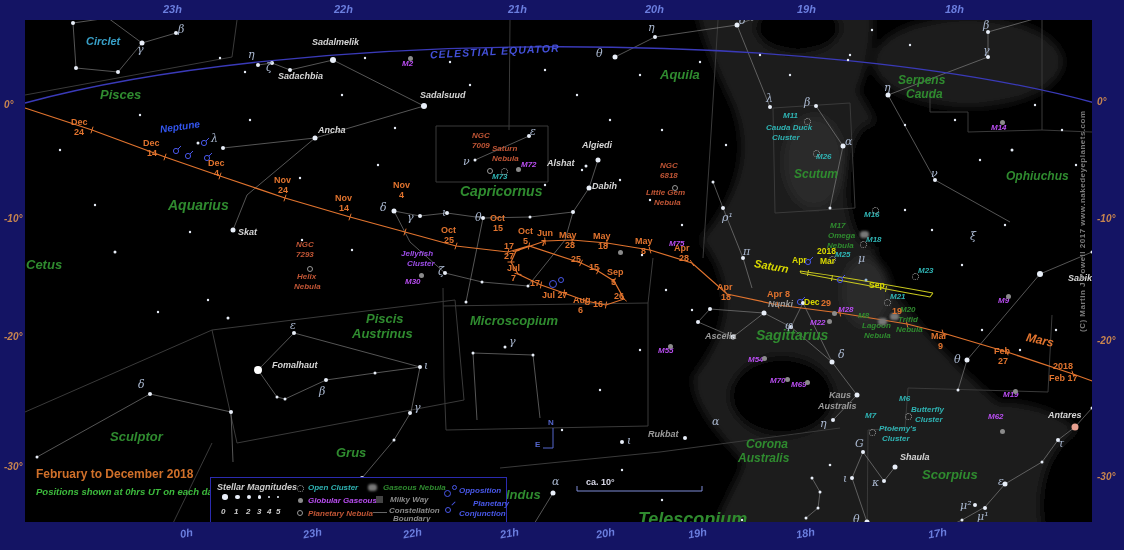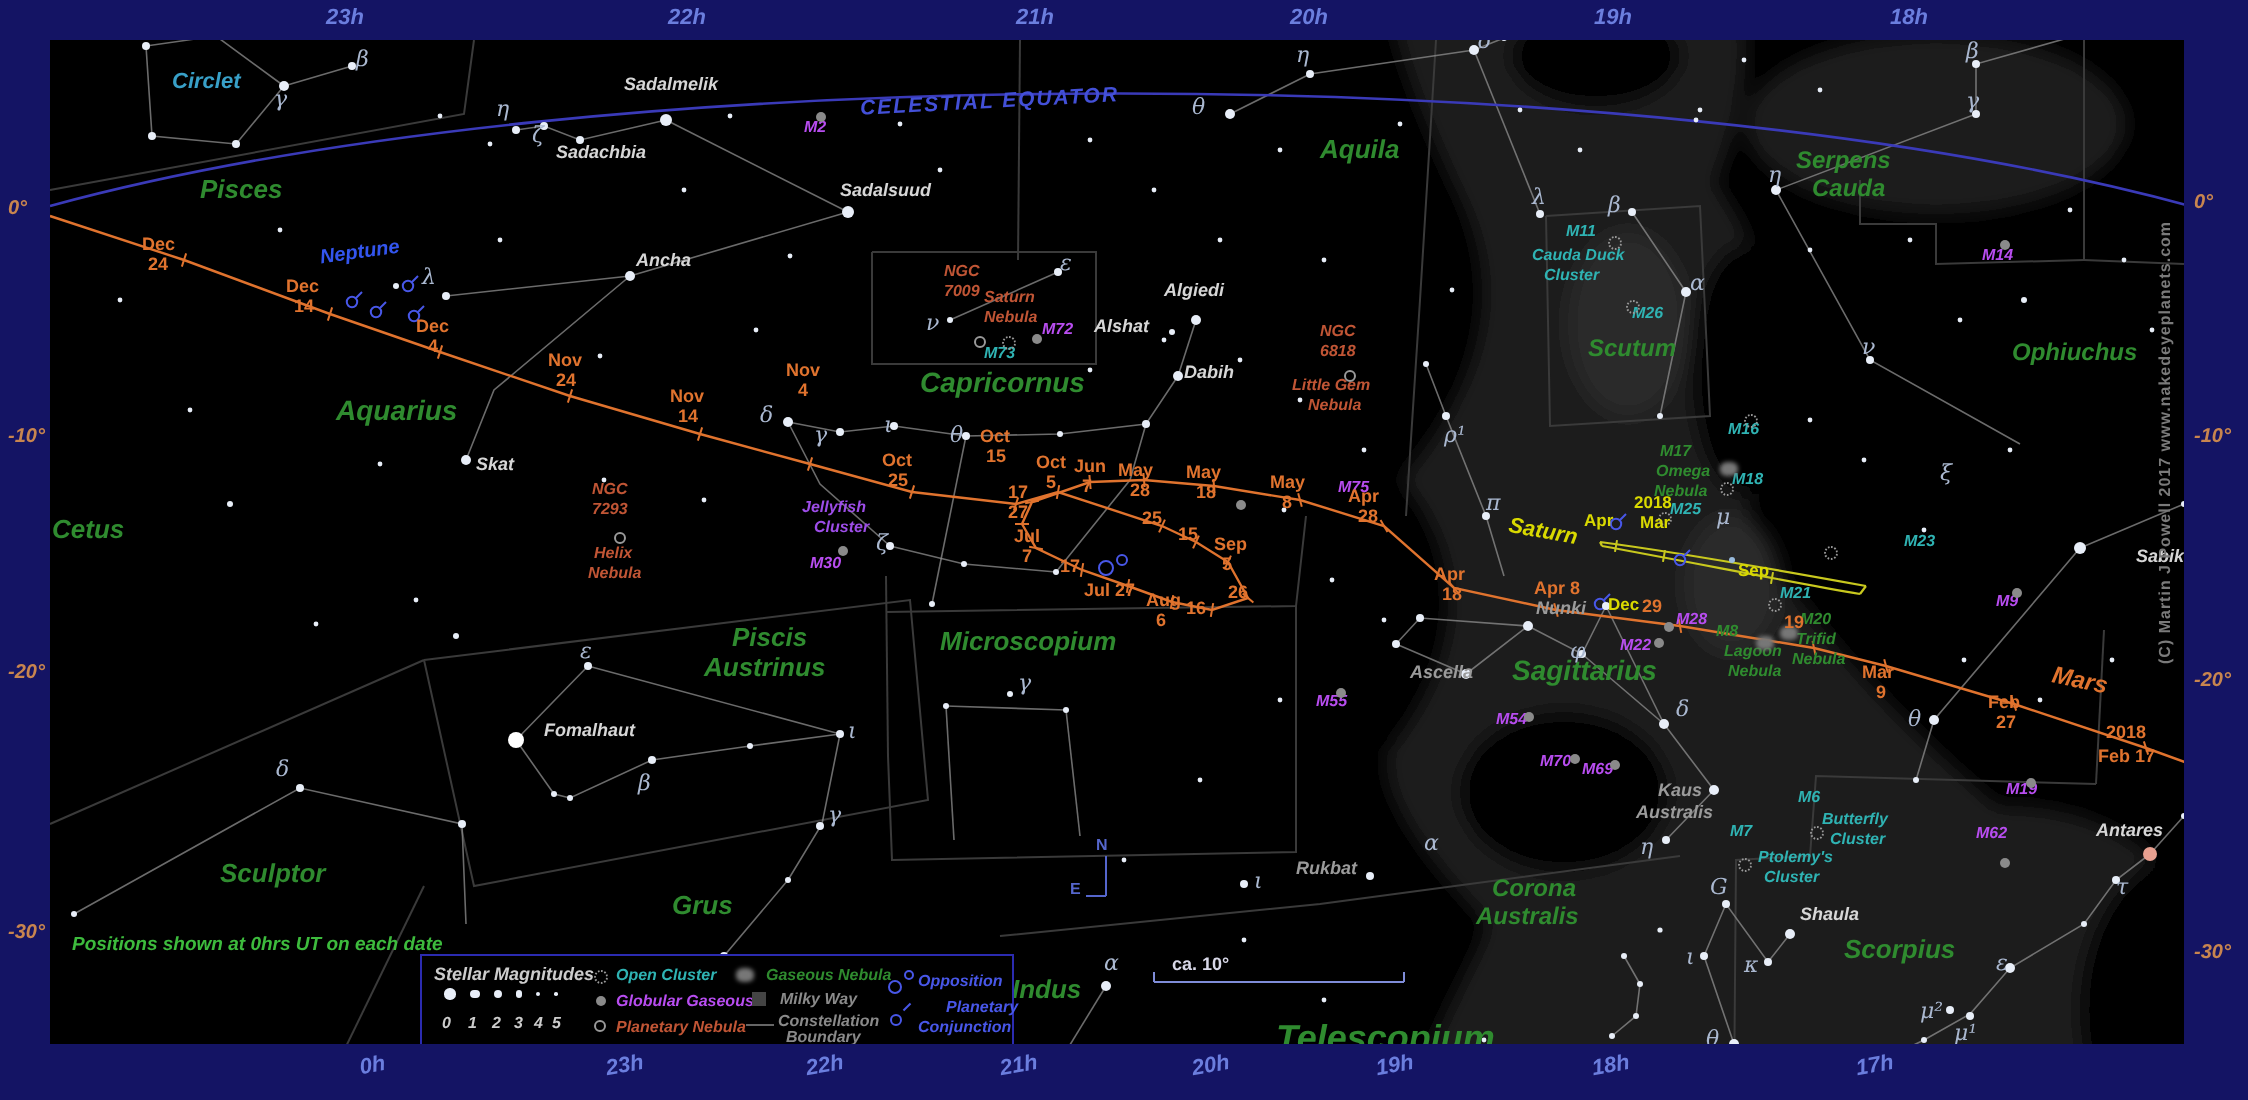--- a/index.html
+++ b/index.html
@@ -353,20 +353,21 @@
       <circle cx="848" cy="60" r="1.2" fill="#e8eef8"></circle>
       <circle cx="1005" cy="225" r="1.2" fill="#e8eef8"></circle>
     </svg>
 
   <div class="border-strip" style="left:0;top:0;width:1124px;height:20px"></div>
   <div class="border-strip" style="left:0;top:522px;width:1124px;height:28px"></div>
   <div class="border-strip" style="left:0;top:0;width:25px;height:550px"></div>
   <div class="border-strip" style="left:1092px;top:0;width:32px;height:550px"></div>
 
   <div id="title-block">
+    <div id="subtitle">February to December 2018</div>
     <div id="note">Positions shown at 0hrs UT on each date</div>
   </div>
 
   <div id="legend-box">
     <span class="leg-txt leg-white" style="left:6px;top:5px;font-size:9px">Stellar Magnitudes</span>
     <span class="leg-txt leg-cyan" style="left:97px;top:6px">Open Cluster</span>
     <span class="leg-txt leg-mag" style="left:97px;top:19px">Globular Gaseous</span>
     <span class="leg-txt leg-ngc" style="left:97px;top:32px">Planetary Nebula</span>
     <span class="leg-txt leg-green" style="left:172px;top:6px">Gaseous Nebula</span>
     <span class="leg-txt leg-gray" style="left:179px;top:18px">Milky Way</span>
@@ -503,21 +504,21 @@
     <span class="lbl dso dso-o" style="left: 783px; top: 112px;">M11</span>
     <span class="lbl dso dso-o" style="left: 766px; top: 124px;">Cauda Duck</span>
     <span class="lbl dso dso-o" style="left: 772px; top: 134px;">Cluster</span>
     <span class="lbl dso dso-o" style="left: 816px; top: 153px;">M26</span>
     <span class="lbl dso dso-o" style="left: 864px; top: 211px;">M16</span>
     <span class="lbl dso dso-e" style="left: 830px; top: 222px;">M17</span>
     <span class="lbl dso dso-e" style="left: 828px; top: 232px;">Omega</span>
     <span class="lbl dso dso-e" style="left: 827px; top: 242px;">Nebula</span>
     <span class="lbl dso dso-o" style="left: 866px; top: 236px;">M18</span>
     <span class="lbl dso dso-o" style="left: 835px; top: 251px;">M25</span>
-    <span class="lbl dso dso-o" style="left: 952px; top: 267px; font-style: italic;">M23</span>
+    <span class="lbl dso dso-o" style="left: 918px; top: 267px; font-style: italic;">M23</span>
     <span class="lbl dso dso-o" style="left: 890px; top: 293px;">M21</span>
     <span class="lbl dso dso-e" style="left: 900px; top: 306px;">M20</span>
     <span class="lbl dso dso-e" style="left: 898px; top: 316px;">Trifid</span>
     <span class="lbl dso dso-e" style="left: 896px; top: 326px;">Nebula</span>
     <span class="lbl dso dso-e" style="left: 858px; top: 312px;">M8</span>
     <span class="lbl dso dso-e" style="left: 862px; top: 322px;">Lagoon</span>
     <span class="lbl dso dso-e" style="left: 864px; top: 332px;">Nebula</span>
     <span class="lbl dso dso-g" style="left: 838px; top: 306px;">M28</span>
     <span class="lbl dso dso-g" style="left: 810px; top: 319px;">M22</span>
     <span class="lbl dso dso-g" style="left: 748px; top: 356px;">M54</span>

